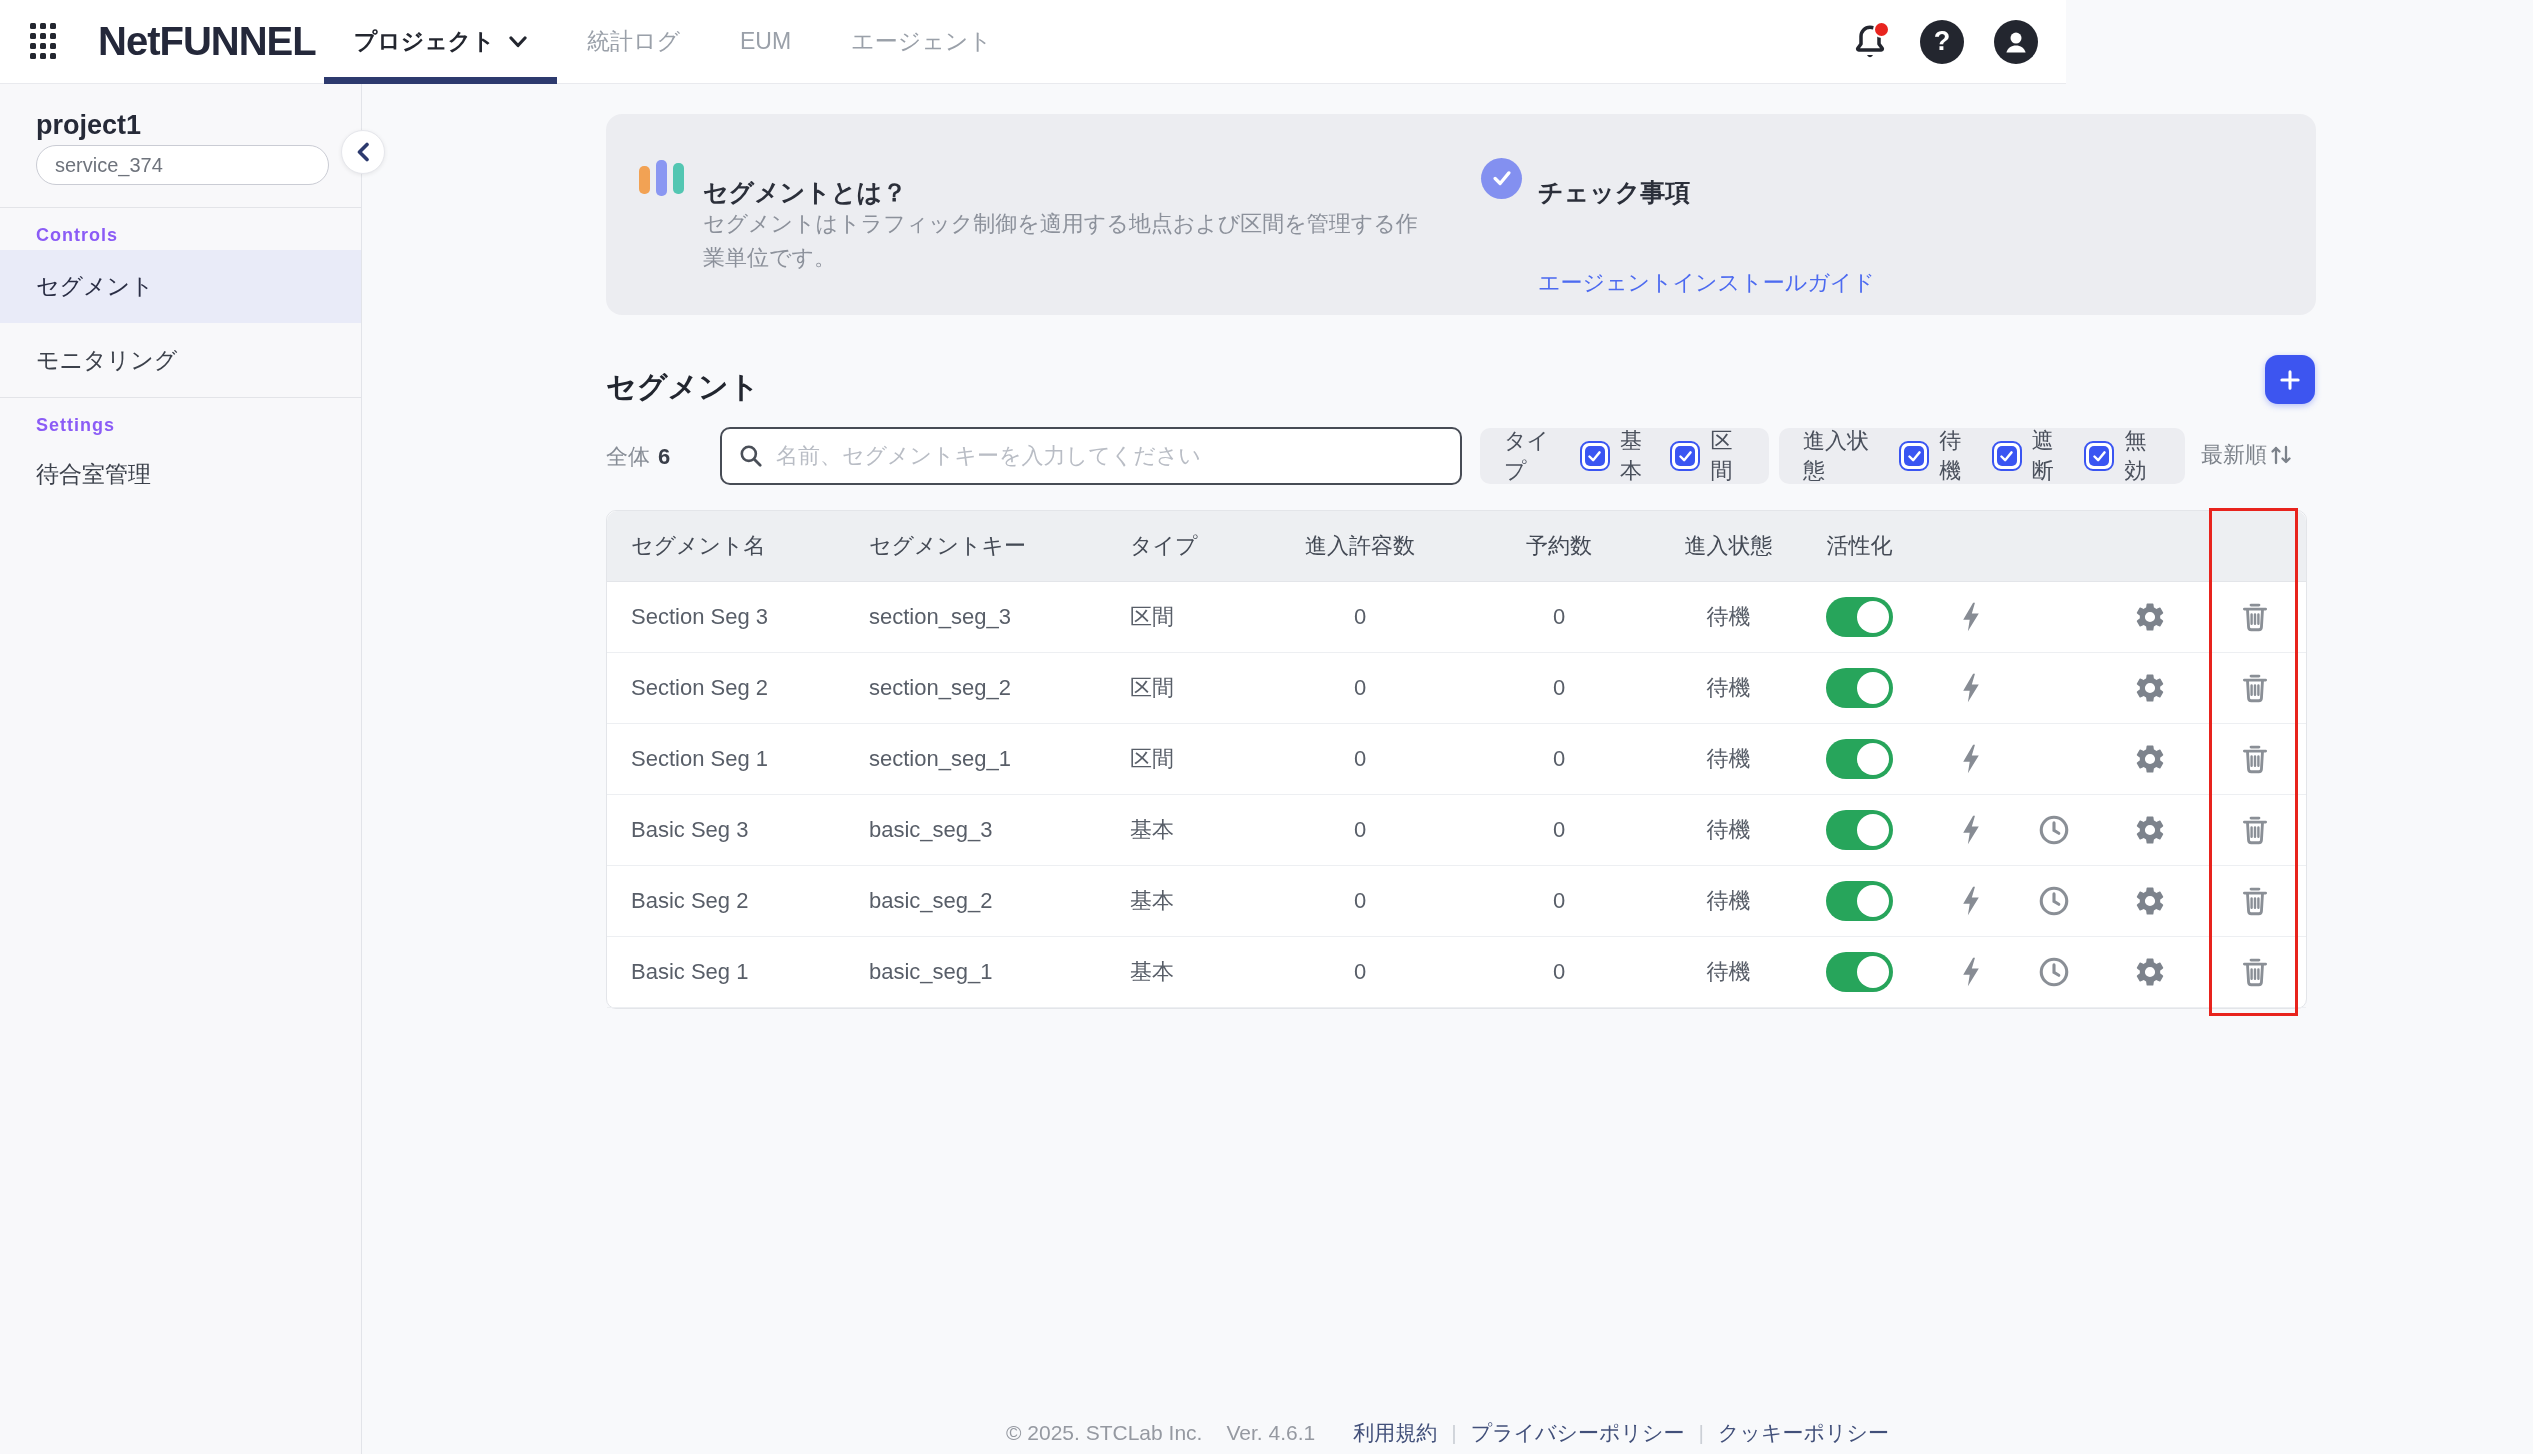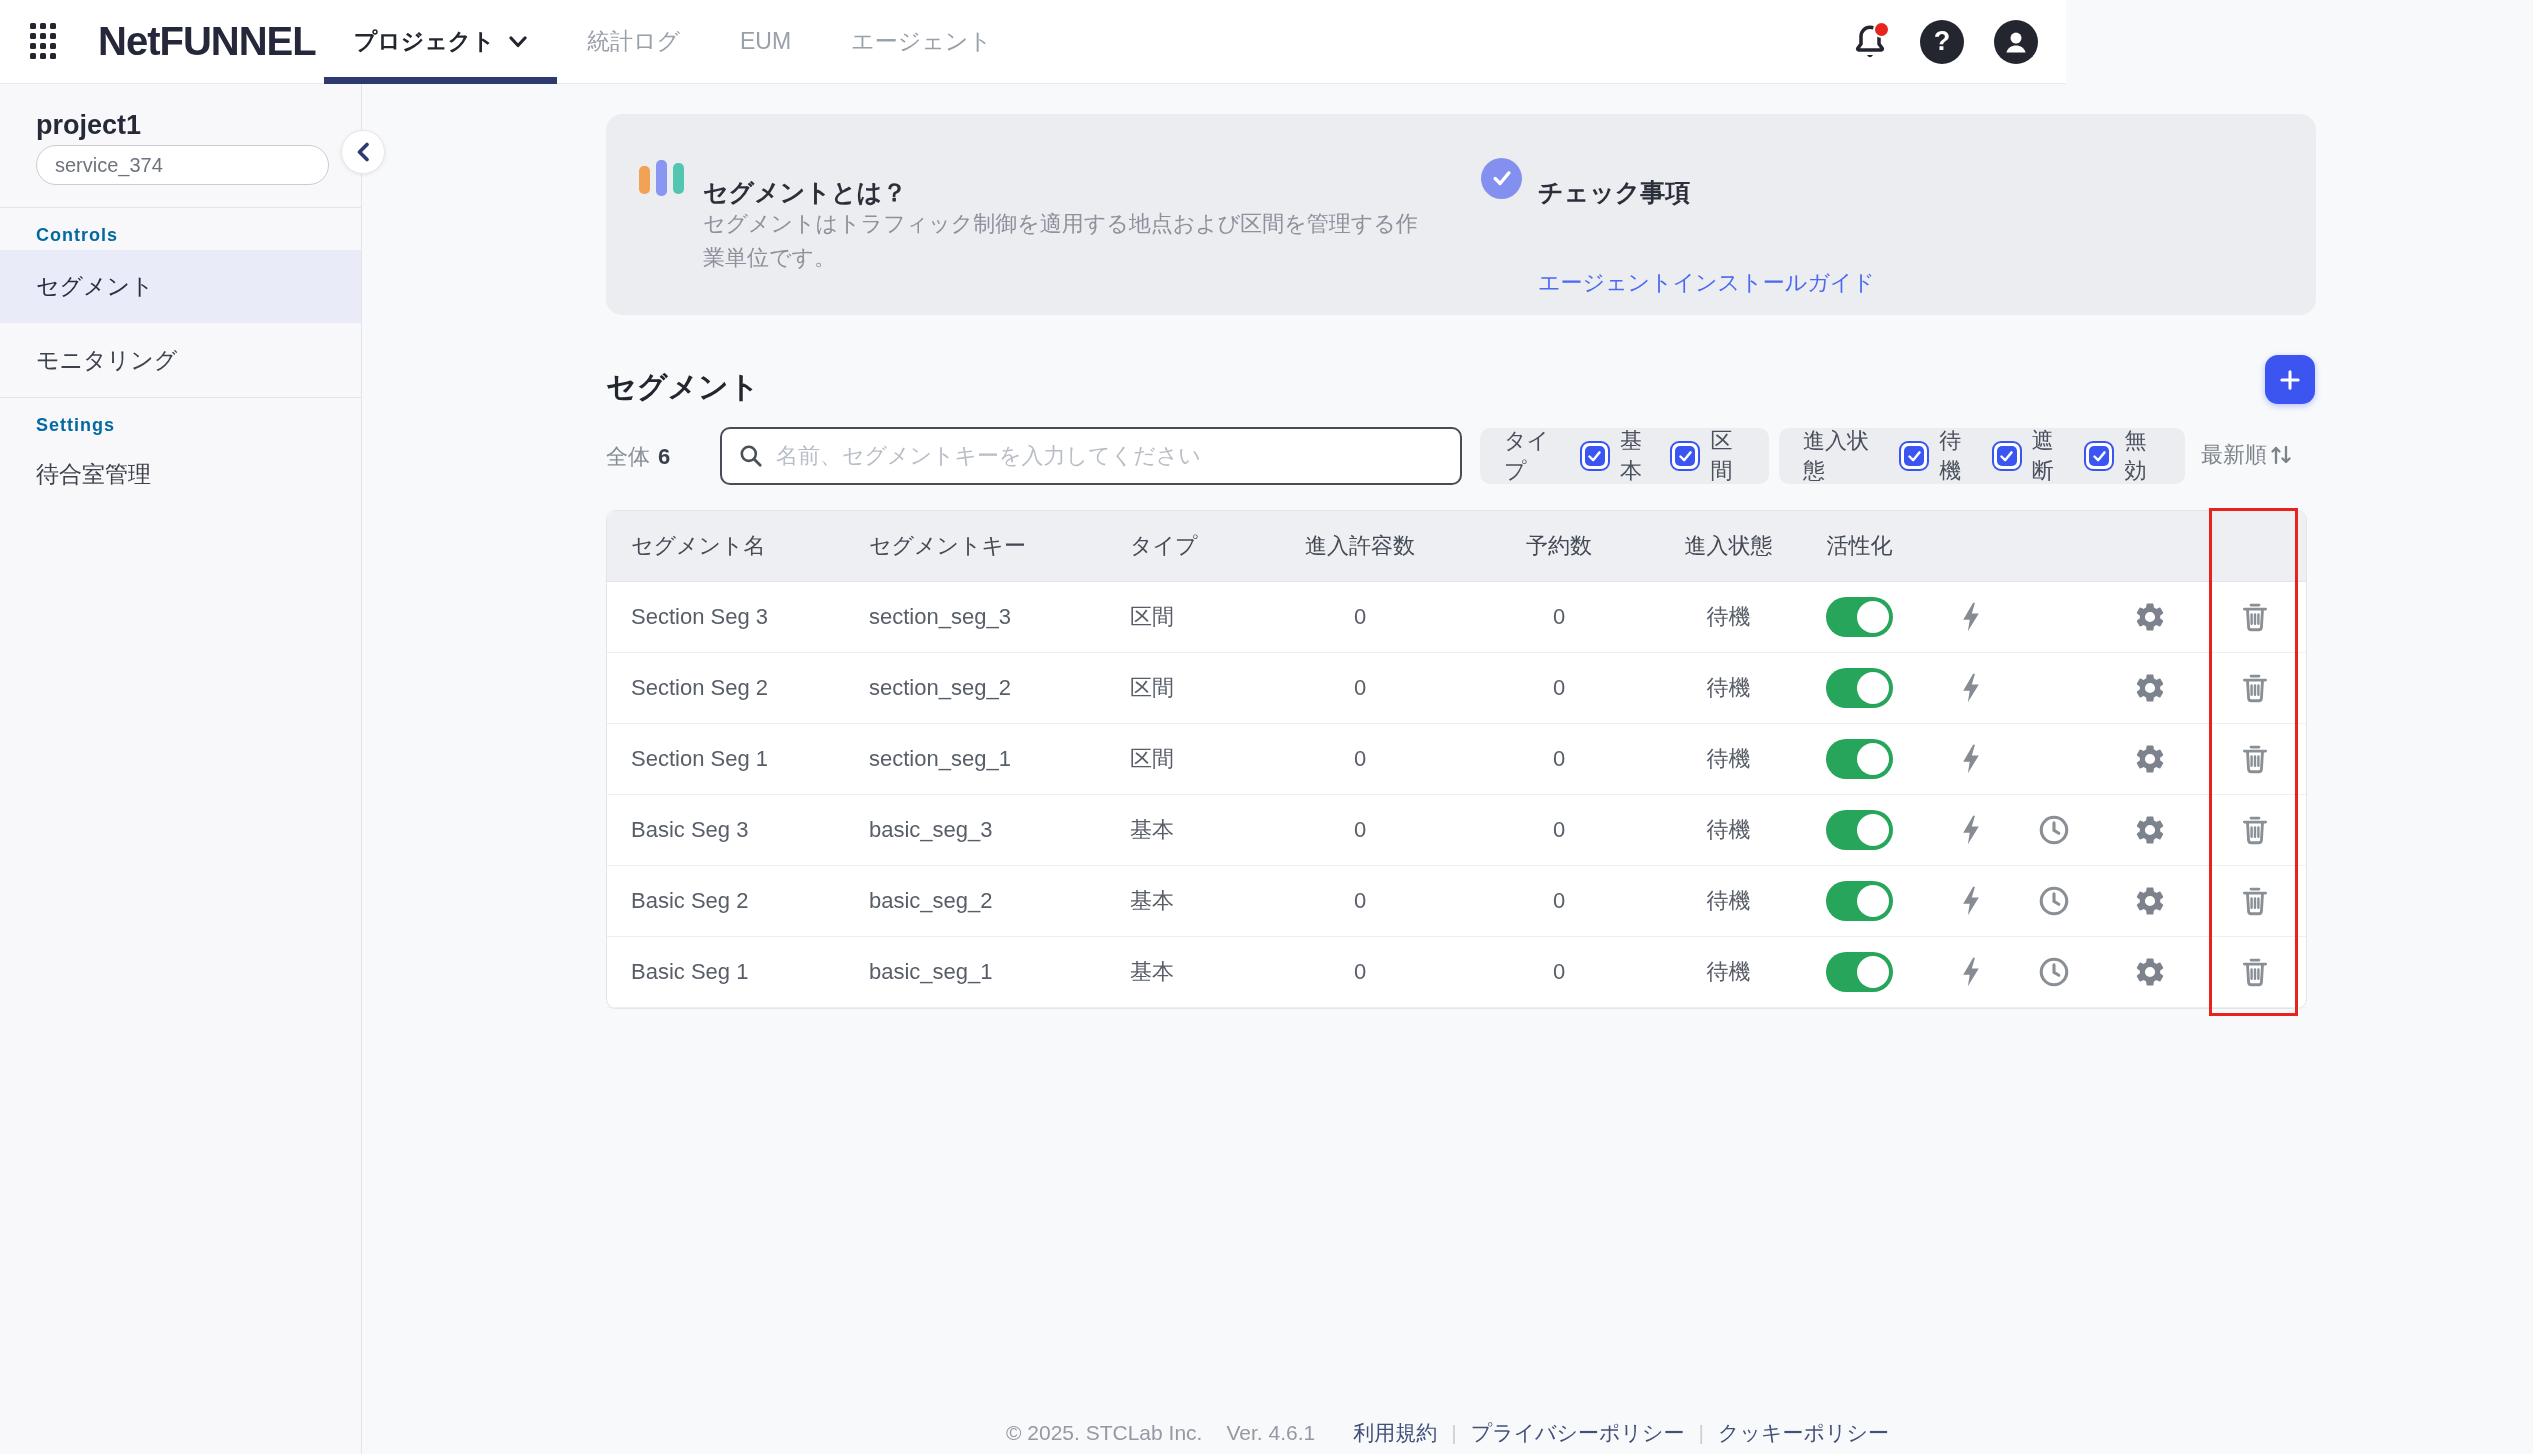--- a/index.html
+++ b/index.html
@@ -28,21 +28,21 @@
              align-items:center; justify-content:center; font-size:27px; font-weight:700; cursor:pointer; }
 
   
   .sidebar { position:absolute; top:84px; left:0; width:362px; height:1370px; background:#f8f8fa;
              border-right:1px solid #e2e4e9; }
   .project-name { position:absolute; left:36px; top:26px; font-size:27px; font-weight:700; color:#262a38; }
   .service-select { position:absolute; left:36px; top:61px; width:293px; height:40px; border:1px solid #caccd4;
                     border-radius:20px; background:#fff; display:flex; align-items:center; padding:16px 18px;
                     font-size:20px; color:#6e737c; cursor:pointer; }
   .sb-divider { position:absolute; left:0; width:100%; height:1px; background:#e3e4e8; }
-  .sb-label { position:absolute; left:36px; font-size:18px; font-weight:700; letter-spacing:1px; color:#0369a1; }
+  .sb-label { position:absolute; left:36px; font-size:18px; font-weight:700; letter-spacing:1px; color:#8b5cf6; }
   .sb-item { position:absolute; left:0; width:100%; height:73px; display:flex; align-items:center;
              padding-left:36px; font-size:23px; color:#3c414b; cursor:pointer; }
   .sb-item.active { background:#e9ebf8; color:#2a2e45; }
   .collapse-btn { position:absolute; left:341px; top:130px; width:44px; height:44px; border-radius:50%;
                   background:#fff; border:1px solid #e6e7ec; box-shadow:0 1px 4px rgba(0,0,0,.08);
                   display:flex; align-items:center; justify-content:center; cursor:pointer; z-index:25; }
 
   
   .main { position:absolute; left:362px; top:84px; width:2171px; height:1370px; }
 

